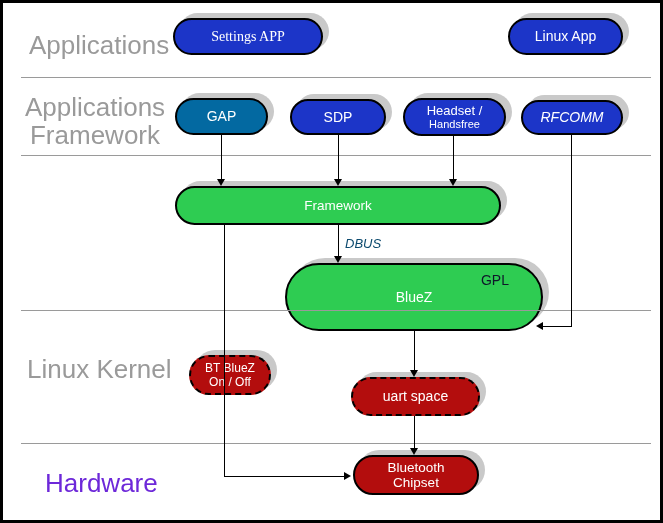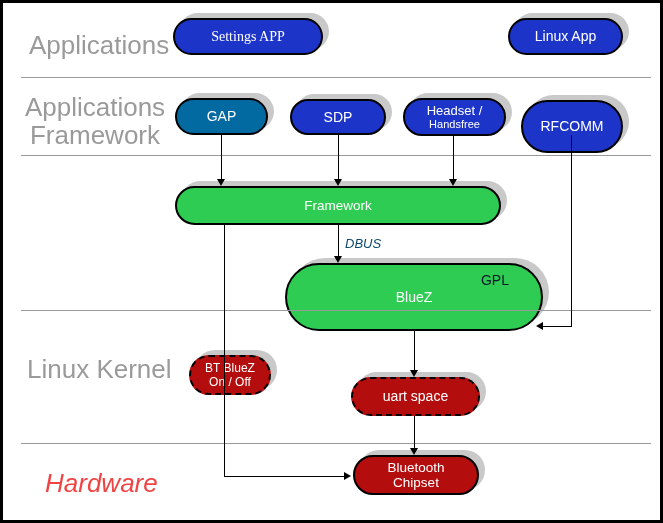--- a/index.html
+++ b/index.html
@@ -27,21 +27,21 @@
     color:#fff; font-size:14px; line-height:15px; text-align:center; z-index:2;
   }
   .bubble.dashed { border:2px dashed #000; }
   .b-settings { left:170px; top:15px;  width:150px; height:37px; }
   .b-phone    { left:505px; top:15px;  width:115px; height:37px; }
   .b-gap      { left:172px; top:95px;  width:93px;  height:37px; }
   .b-sdp      { left:287px; top:96px;  width:96px;  height:36px; }
   .b-headset  { left:400px; top:95px;  width:103px; height:38px; }
   .b-headset .l1 { font-size:13px; line-height:14px; }
   .b-headset .l2 { font-size:11px; line-height:12px; }
-  .b-rfcomm   { left:518px; top:97px;  width:102px; height:53px; }
+  .b-rfcomm   { left:518px; top:97px;  width:102px; height:35px;font-style:italic; }
   .b-framework{ left:172px; top:183px; width:326px; height:39px; font-size:13.5px; }
   .b-bluez    { left:282px; top:260px; width:258px; height:68px; }
   .gpl-note   { position:absolute; top:8px; right:32px; color:#0f172a; font-size:14px; }
   .b-btpower  { left:186px; top:352px; width:82px;  height:40px; font-size:12px; line-height:14px; }
   .b-uart     { left:348px; top:374px; width:129px; height:39px; }
   .b-chipset  { left:350px; top:452px; width:126px; height:40px; font-size:13.5px; }
   
   .vline { position:absolute; width:1px; background:#000; z-index:4; }
   .hline { position:absolute; height:1px; background:#000; z-index:4; }
   .arr { position:absolute; width:0; height:0; z-index:4; }
@@ -69,21 +69,21 @@
   <div class="sep sep2" style="background-color: rgb(154, 154, 154);"></div>
   <div class="sep sep3" style="background-color: rgb(154, 154, 154);"></div>
   <div class="sep sep4" style="background-color: rgb(154, 154, 154);"></div>
 
   <div class="layer-label ll-apps" style="color: rgb(154, 154, 154);">Applications</div>
   <div class="layer-label ll-appsfw" style="color: rgb(154, 154, 154);">
     <div>Applications</div>
     <div>Framework</div>
   </div>
   <div class="layer-label ll-kernel" style="color: rgb(154, 154, 154);">Linux Kernel</div>
-  <div class="layer-label ll-hw" style="color: #ef4444; font-style: italic;">Hardware</div>
+  <div class="layer-label ll-hw" style="color: #6d28d9;">Hardware</div>
 
   <div class="bubble b-settings" style="background-color: rgb(28, 53, 200); font-family: Liberation Serif, serif;">Settings APP</div>
   <div class="bubble b-phone" style="background-color: rgb(28, 53, 200);">Linux App</div>
   <div class="bubble b-gap" style="background-color: #0369a1;">GAP</div>
   <div class="bubble b-sdp" style="background-color: rgb(28, 53, 200);">SDP</div>
   <div class="bubble b-headset" style="background-color: rgb(28, 53, 200);">
     <div class="l1">Headset /</div>
     <div class="l2">Handsfree</div>
   </div>
   <div class="bubble b-rfcomm" style="background-color: rgb(28, 53, 200);">RFCOMM</div>

